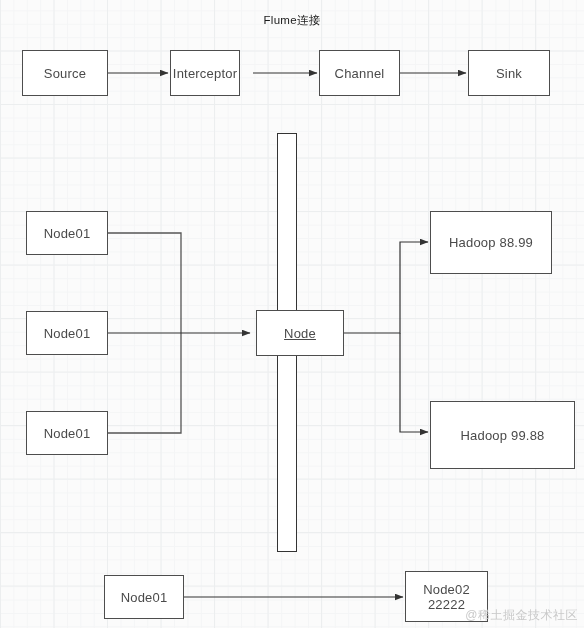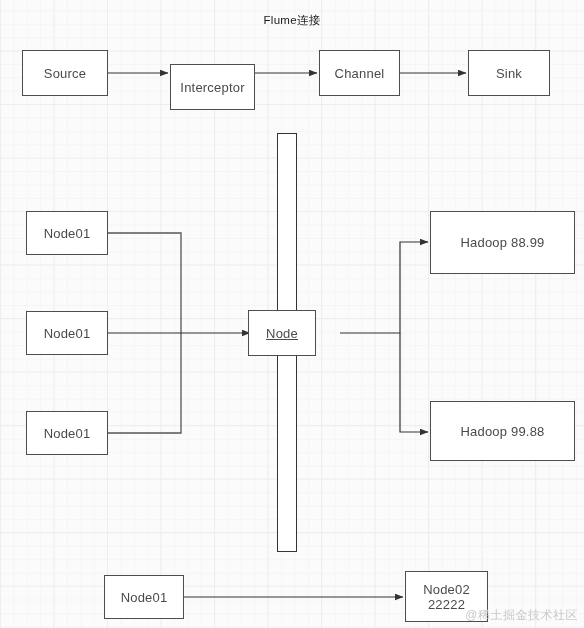--- a/index.html
+++ b/index.html
@@ -101,48 +101,48 @@
     <path d="M400,333 L400,432 L428,432" stroke="#333333" stroke-width="1.2" fill="none" marker-end="url(#arrow)"></path>
 
     <path d="M184,597 L403,597" stroke="#333333" stroke-width="1.2" fill="none" marker-end="url(#arrow)"></path>
   </svg>
 
   <div class="bar" style="left:277px; top:133px; width:20px; height:419px;"></div>
 
   <div class="node" style="left:22px; top:50px; width:86px; height:46px;">
     <span class="label-line">Source</span>
   </div>
-  <div class="node" style="left:170px; top:64px; width:85px; height:46px;align-items:center;">
+  <div class="node" style="left:170px; top:50px; width:70px; height:46px;align-items:center;">
     <span class="label-line">Interceptor</span>
   </div>
   <div class="node" style="left:468px; top:50px; width:82px; height:46px;">
     <span class="label-line">Sink</span>
   </div>
   <div class="node" style="left:319px; top:50px; width:81px; height:46px;">
     <span class="label-line">Channel</span>
   </div>
 
   <div class="node" style="left:26px; top:211px; width:82px; height:44px;">
     <span class="label-line">Node01</span>
   </div>
   <div class="node" style="left:26px; top:311px; width:82px; height:44px;">
     <span class="label-line">Node01</span>
   </div>
   <div class="node" style="left:26px; top:411px; width:82px; height:44px;">
     <span class="label-line">Node01</span>
   </div>
 
-  <div class="node" style="left:248px; top:310px; width:68px; height:46px;text-decoration:underline;">
+  <div class="node" style="left:256px; top:310px; width:88px; height:46px;text-decoration:underline;">
     <span class="label-line">Node</span>
   </div>
 
-  <div class="node" style="left:430px; top:211px; width:145px; height:63px;">
+  <div class="node" style="left:430px; top:211px; width:122px; height:63px;">
     <span class="label-line">Hadoop 88.99</span>
   </div>
-  <div class="node" style="left:430px; top:401px; width:145px; height:60px;">
+  <div class="node" style="left:430px; top:401px; width:145px; height:68px;">
     <span class="label-line">Hadoop 99.88</span>
   </div>
 
   <div class="node" style="left:104px; top:575px; width:80px; height:44px;">
     <span class="label-line">Node01</span>
   </div>
   <div class="node" style="left:405px; top:571px; width:83px; height:51px; flex-direction:column;">
     <span class="label-line">Node02</span>
     <span class="label-line">22222</span>
   </div>

